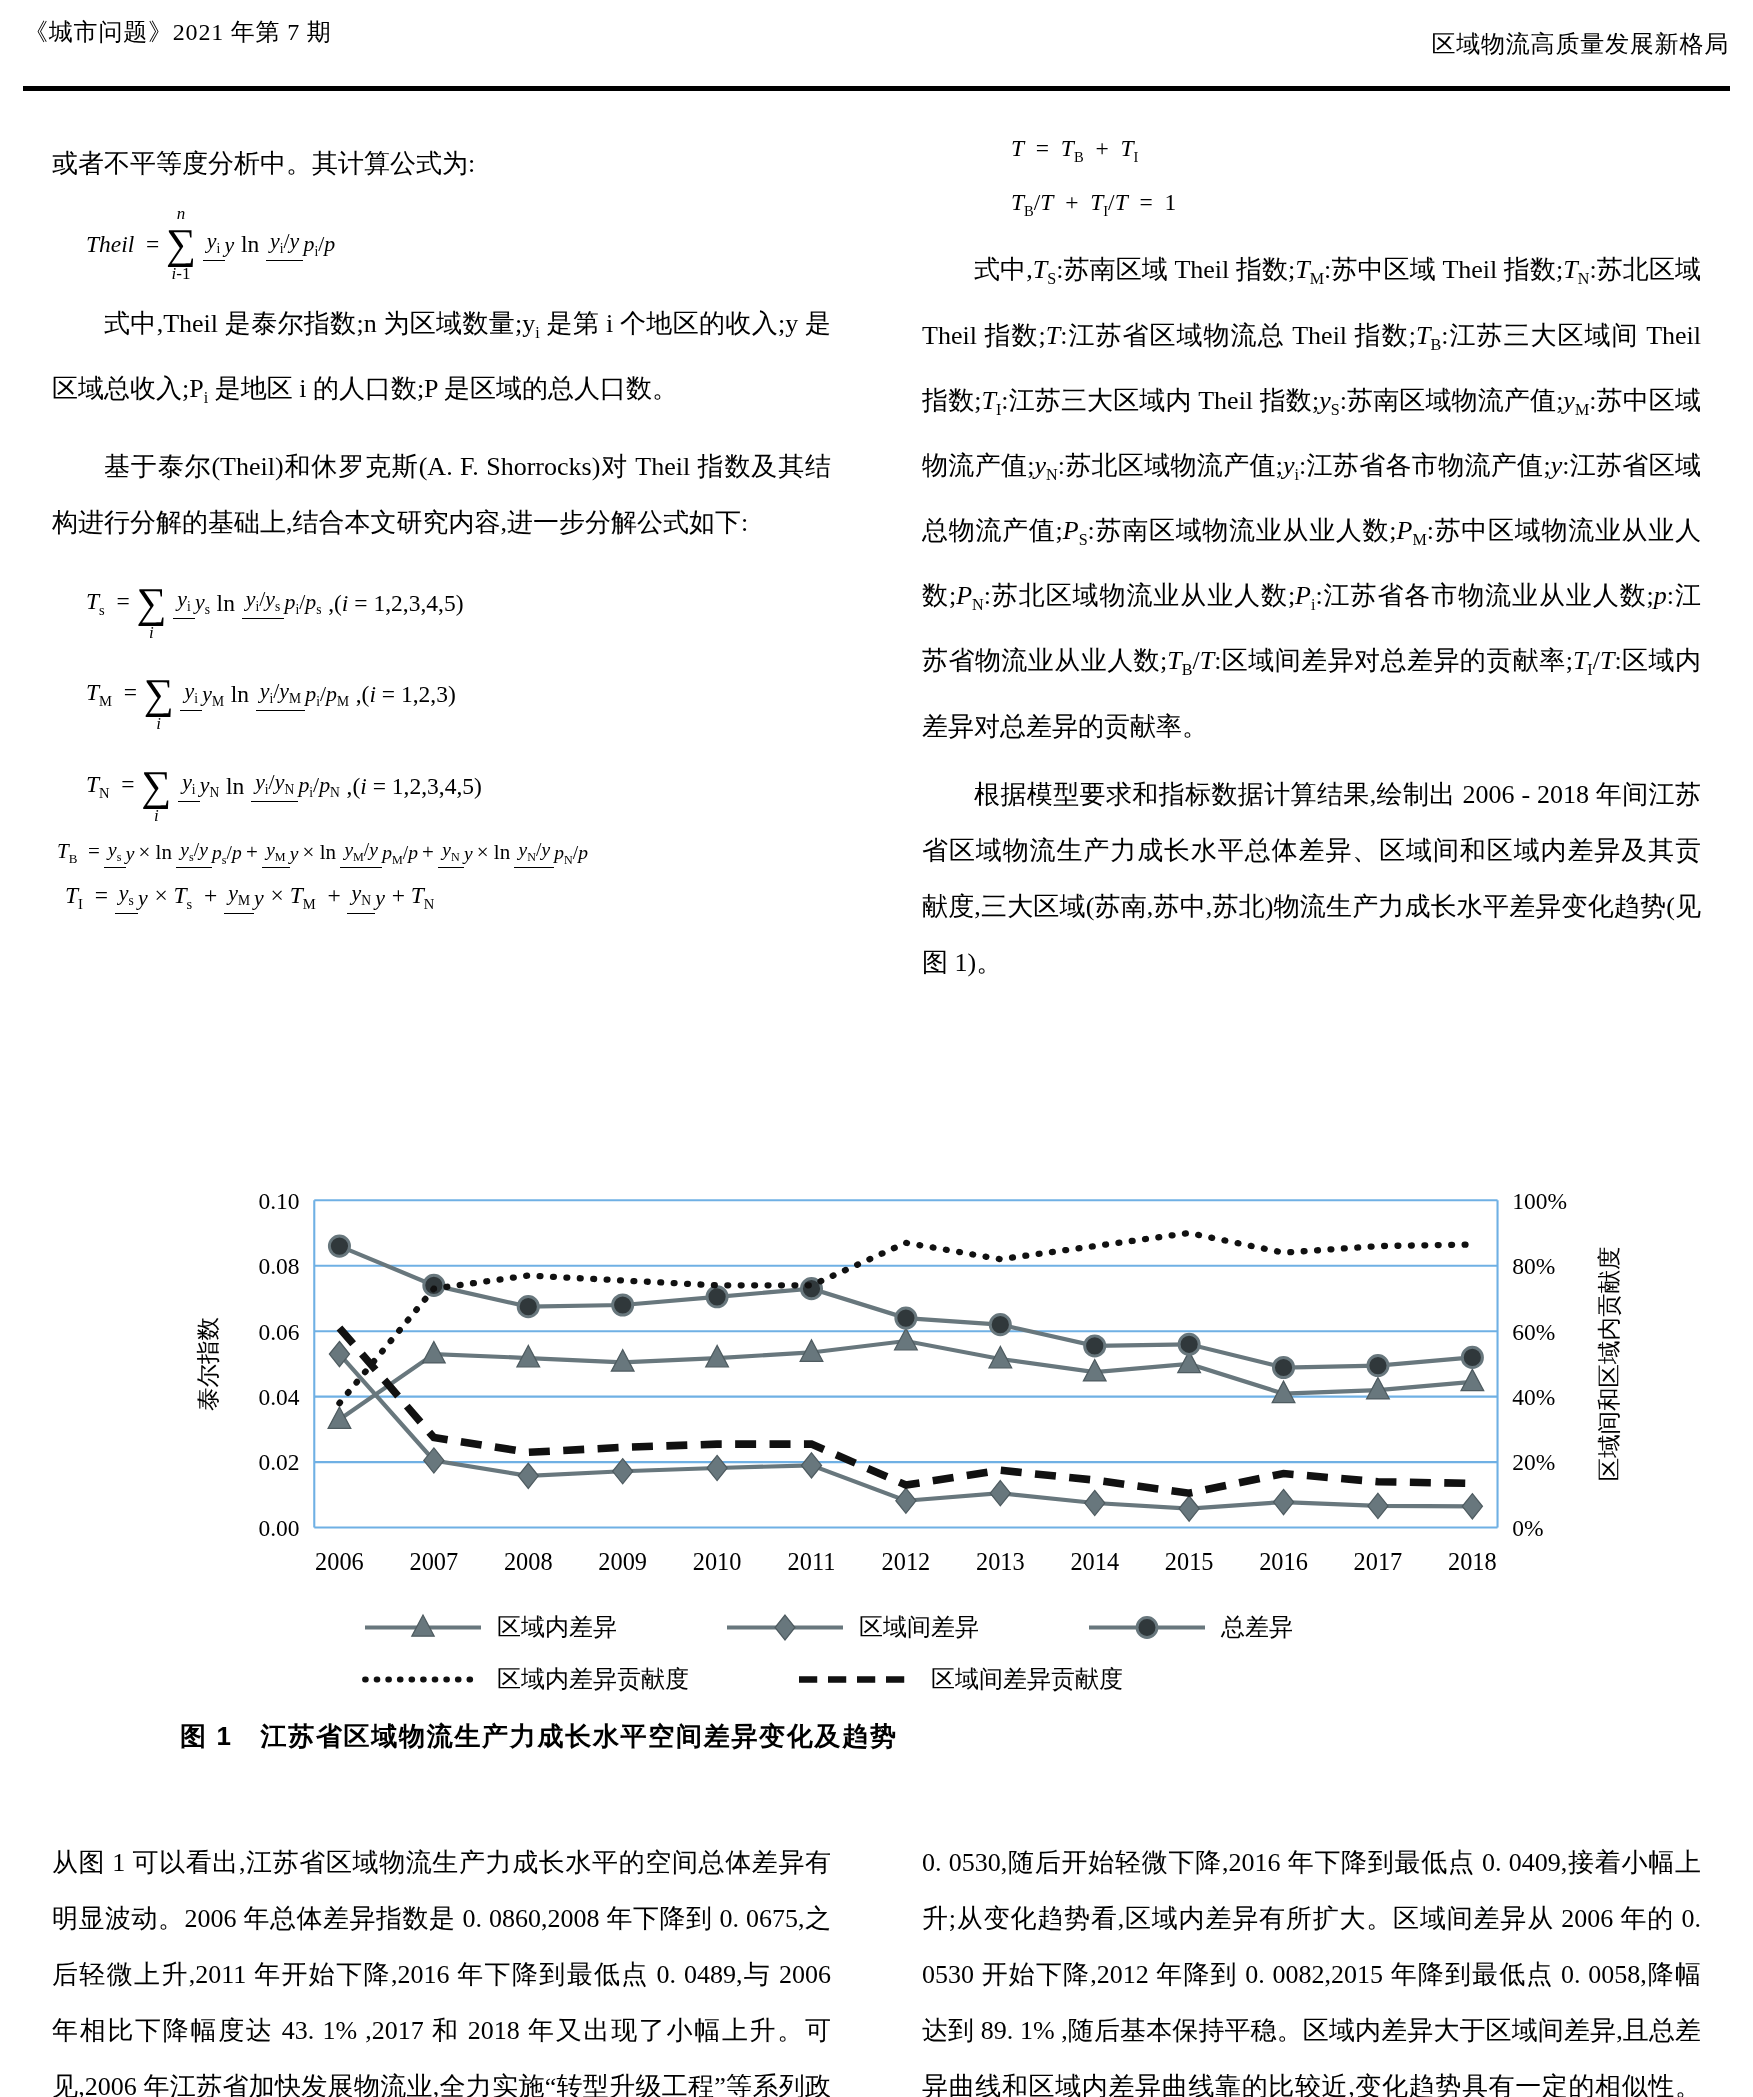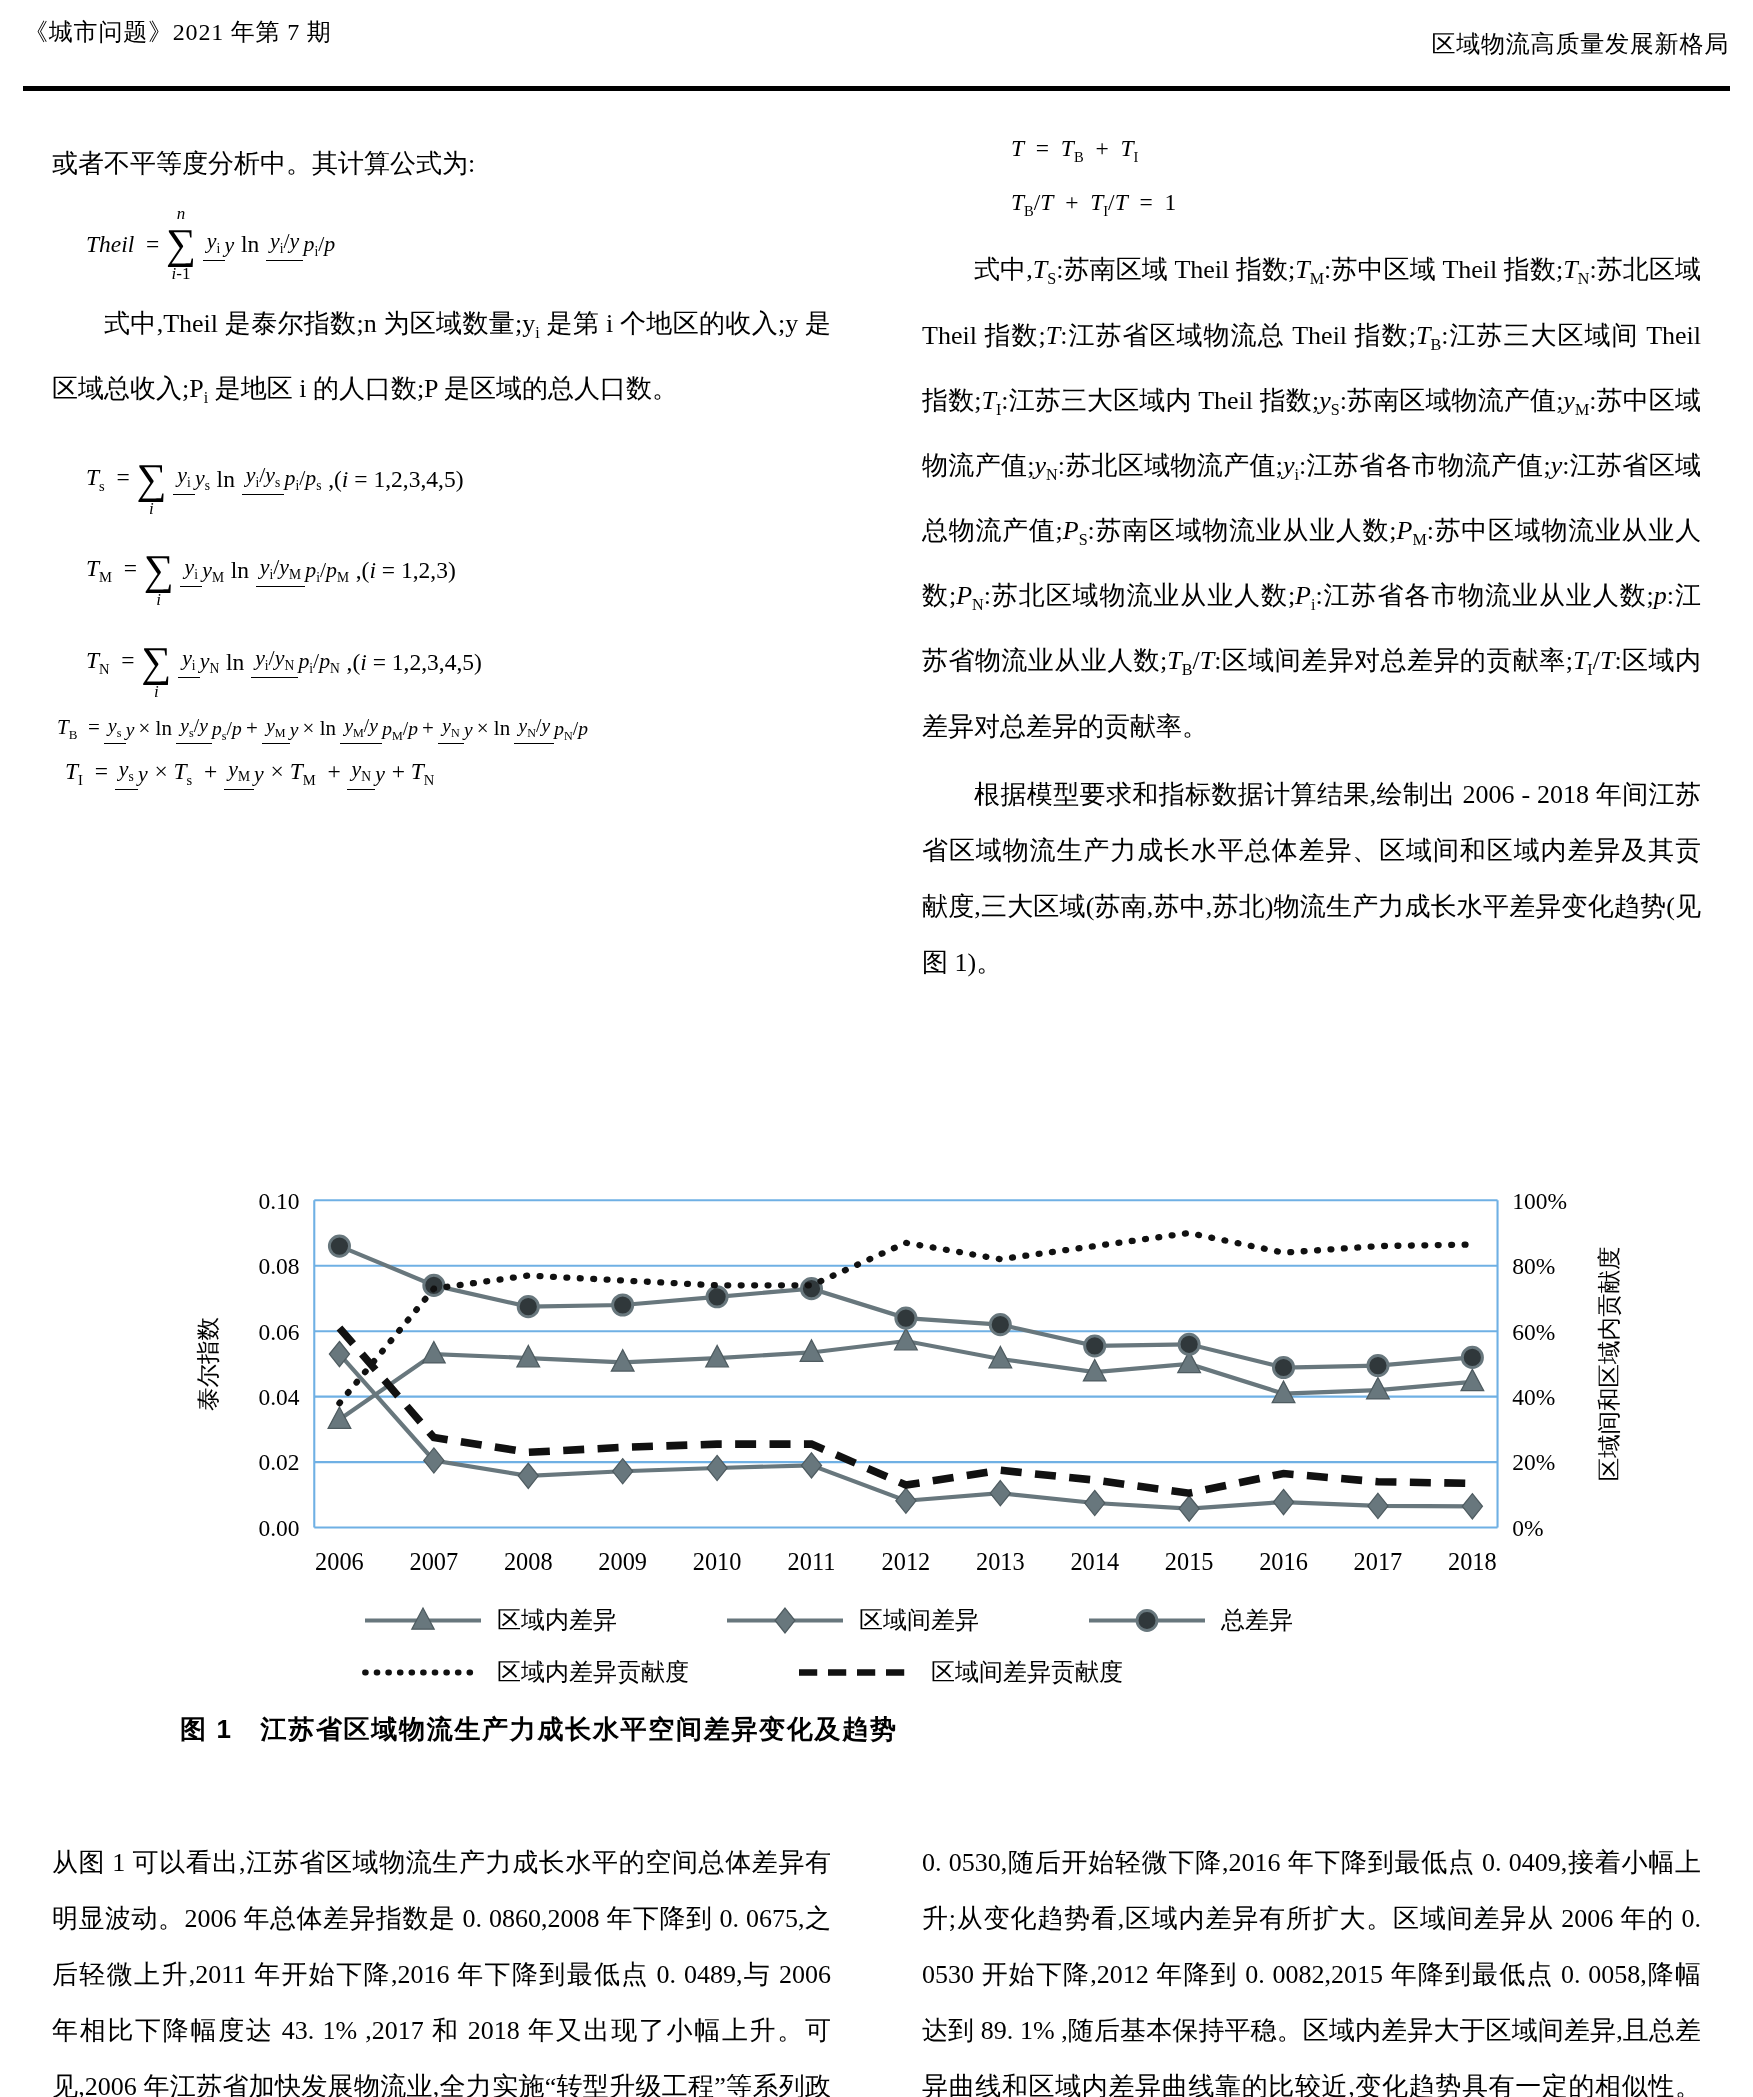--- a/index.html
+++ b/index.html
@@ -57,20 +57,21 @@
         <span class="n"><i>y</i><sub>i</sub></span>
         <span class="d"><i>y</i></span>
       </span>
       <span class="mt">ln</span>
       <span class="fr">
         <span class="n"><i>y</i><sub>i</sub>/<i>y</i></span>
         <span class="d"><i>p</i><sub>i</sub>/<i>p</i></span>
       </span>
     </div>
   <p>式中,Theil 是泰尔指数;n 为区域数量;y<sub>i</sub> 是第 i 个地区的收入;y 是区域总收入;P<sub>i</sub> 是地区 i 的人口数;P 是区域的总人口数。</p>
+  <p>基于泰尔(Theil)和休罗克斯(A. F. Shorrocks)对 Theil 指数及其结构进行分解的基础上,结合本文研究内容,进一步分解公式如下:</p>
   <div class="formula">
       <span class="mt"><i>T</i><sub>s</sub>  =</span>
       <span class="sum">
         <span class="top"></span>
         <span class="sig">∑</span>
         <span class="bot"><i>i</i></span>
       </span>
       <span class="fr">
         <span class="n"><i>y</i><sub>i</sub></span>
         <span class="d"><i>y</i><sub>s</sub></span>
@@ -256,21 +257,21 @@
         <circle cx="1730" cy="340.8" r="24" fill="#30383b" stroke="#68777d" stroke-width="7"></circle>
         <circle cx="1955" cy="356.4" r="24" fill="#30383b" stroke="#68777d" stroke-width="7"></circle>
         <circle cx="2180" cy="407.1" r="24" fill="#30383b" stroke="#68777d" stroke-width="7"></circle>
         <circle cx="2405" cy="403.20000000000005" r="24" fill="#30383b" stroke="#68777d" stroke-width="7"></circle>
         <circle cx="2630" cy="458.58" r="24" fill="#30383b" stroke="#68777d" stroke-width="7"></circle>
         <circle cx="2855" cy="453.9" r="24" fill="#30383b" stroke="#68777d" stroke-width="7"></circle>
         <circle cx="3080" cy="434.4000000000001" r="24" fill="#30383b" stroke="#68777d" stroke-width="7"></circle>
         <polyline points="380,543.6 605,270.6 830,239.39999999999998 1055,251.1 1280,262.8 1505,262.8 1730,161.4 1955,200.40000000000003 2180,169.20000000000002 2405,138 2630,184.8 2855,169.20000000000002 3080,165.3" fill="none" stroke="#111111" stroke-width="15" stroke-dasharray="2 30" stroke-linecap="round"></polyline>
         <polyline points="380,364.2 605,625.5 830,660.6 1055,648.9 1280,641.1 1505,641.1 1730,738.6 1955,703.5 2180,726.9 2405,758.1 2630,711.3 2855,730.8 3080,734.7" fill="none" stroke="#111111" stroke-width="18" stroke-dasharray="50 32"></polyline>
       </svg></div>
-  <div class="legend-row" style="margin-top:4px;" id="legend-row-1">
+  <div class="legend-row" style="margin-top:11px;" id="legend-row-1">
       <span class="legend-item">
         <svg width="126" height="29" viewBox="0 0 300 70">
           <line x1="10" y1="35" x2="290" y2="35" stroke="#68777d" stroke-width="10"></line>
           <polygon points="150,5 123,56 177,56" fill="#68777d" stroke="#4e5b60" stroke-width="3"></polygon>
         </svg>
         <span>区域内差异</span>
       </span>
       <span class="legend-item">
         <svg width="126" height="29" viewBox="0 0 300 70">
           <line x1="10" y1="35" x2="290" y2="35" stroke="#68777d" stroke-width="10"></line>

